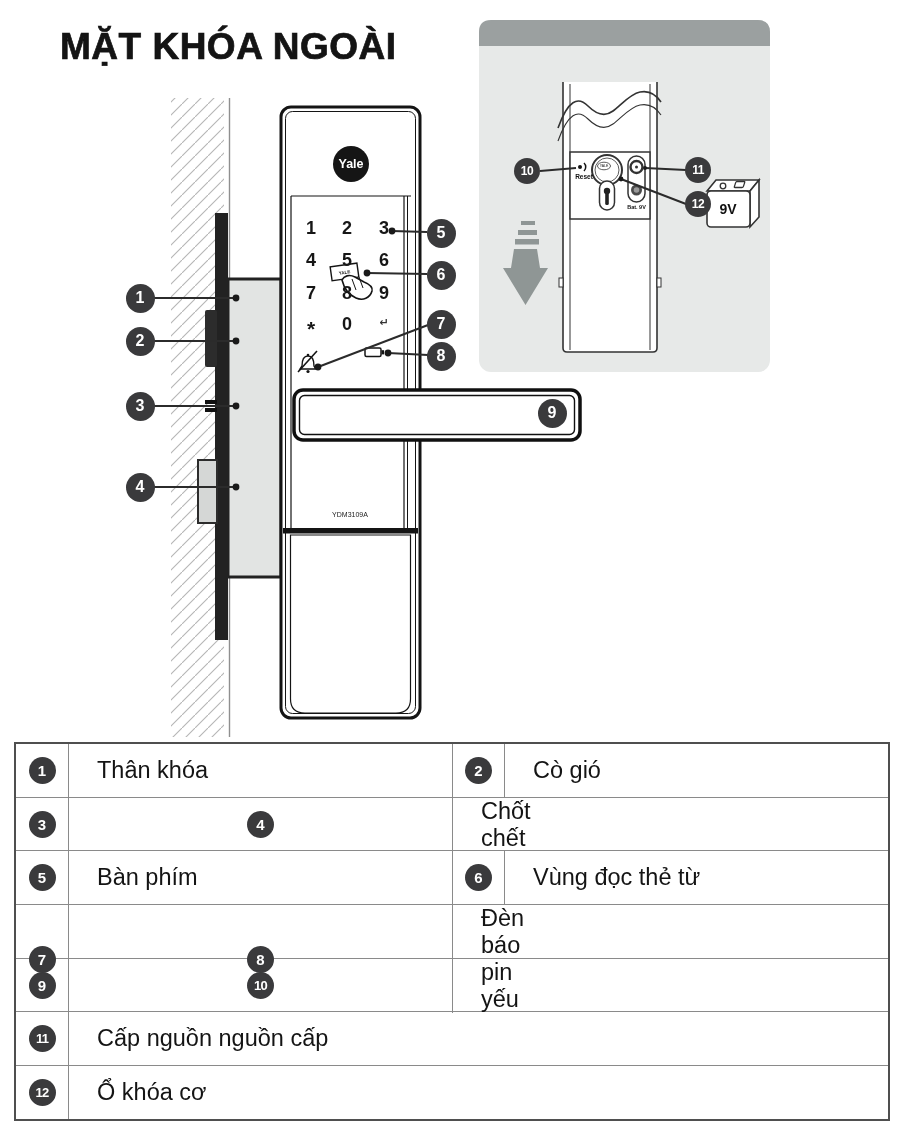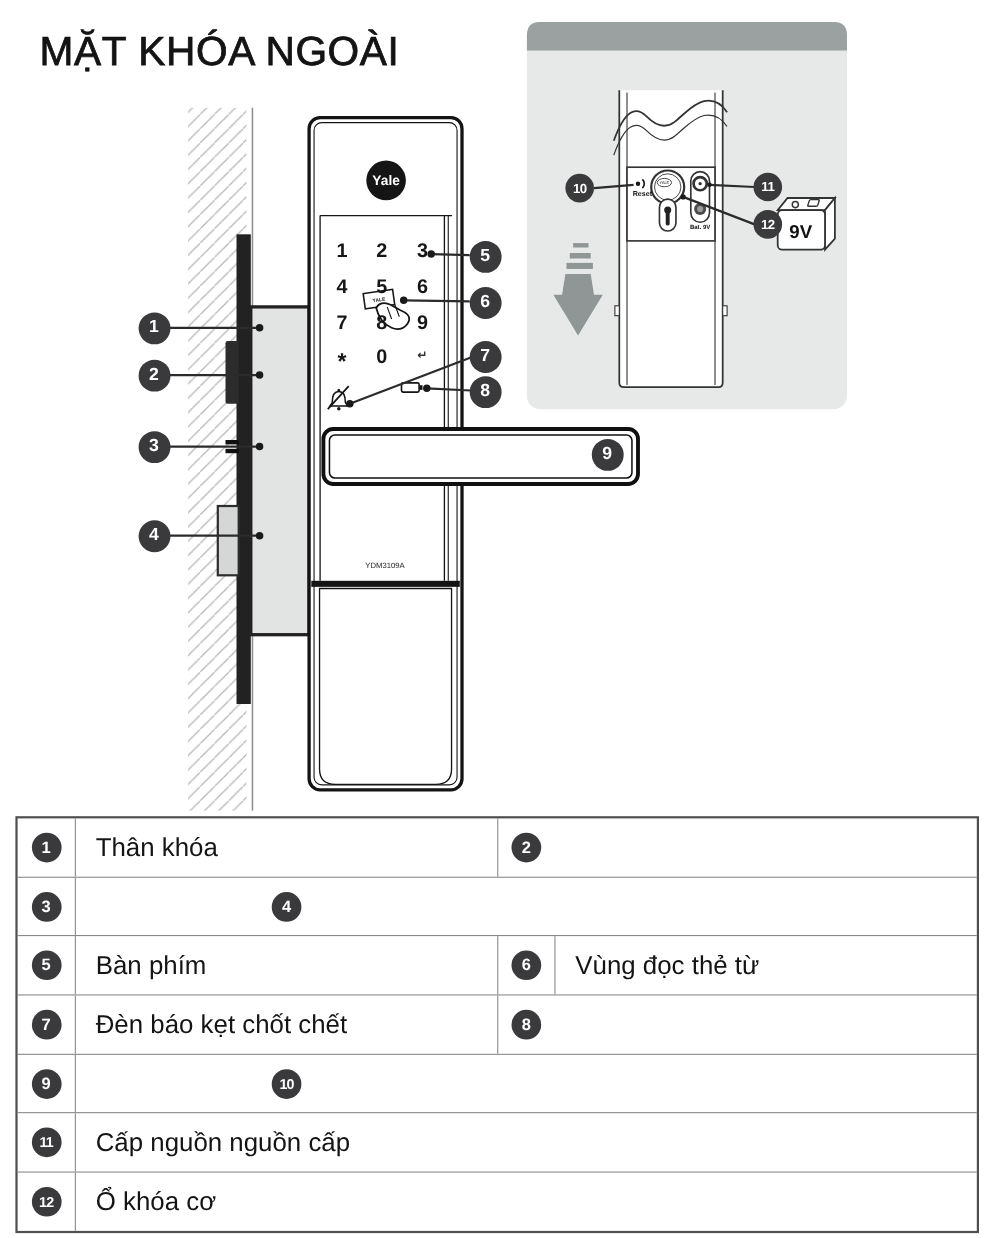--- a/index.html
+++ b/index.html
@@ -1,47 +1,47 @@
 <!DOCTYPE html>
 <html><head>
 <meta charset="utf-8">
 <style>
   html,body{margin:0;padding:0;background:#ffffff;}
   body{width:900px;height:1125px;position:relative;font-family:"Liberation Sans","DejaVu Sans",sans-serif;color:#141414;}
-  .page-title{position:absolute;left:36px;top:26px;font-size:37px;font-weight:normal;letter-spacing:.5px;-webkit-text-stroke:.7px #111;}
+  .page-title{position:absolute;left:60px;top:26px;font-size:37px;font-weight:bold;letter-spacing:.5px;-webkit-text-stroke:.7px #111;}
   .diagram{position:absolute;left:0;top:0;width:900px;height:920px;}
   .diagram-svg{position:absolute;left:0;top:0;z-index:5;pointer-events:none;}
   
   .co{position:absolute;width:29px;height:29px;border-radius:50%;background:#3a3a3c;color:#fff;
       display:flex;align-items:center;justify-content:center;font-weight:bold;font-size:16px;z-index:7;}
   .co.small{width:26px;height:26px;font-size:12px;letter-spacing:-.5px;}
   
   .key{position:absolute;width:30px;text-align:center;font-size:18px;font-weight:600;color:#161616;z-index:6;}
   .key.star{font-size:21px;}
   .key.enter{font-size:11px;color:#333;}
   .yale-logo{position:absolute;left:333px;top:146px;width:36px;height:36px;border-radius:50%;background:#151515;
       color:#fff;display:flex;align-items:center;justify-content:center;font-size:12.5px;font-weight:bold;z-index:6;}
   .card-text{position:absolute;left:331px;top:266px;width:27px;height:13px;display:flex;align-items:center;justify-content:center;
       font-size:4.5px;font-weight:bold;color:#222;transform:rotate(-8deg);z-index:6;}
   .model-label{position:absolute;left:300px;top:511px;width:100px;text-align:center;font-size:7px;color:#222;z-index:6;}
   .inset-label{position:absolute;z-index:6;text-align:center;color:#111;font-weight:bold;}
   .reset-label{left:564px;top:173px;width:40px;font-size:6.5px;}
   .bat-label{left:611px;top:204px;width:51px;font-size:5.5px;}
   .cyl-label{left:597px;top:164px;width:14px;font-size:3.5px;font-weight:normal;}
-  .nineV-label{left:708px;top:201px;width:40px;font-size:17px;}
+  .nineV-label{left:708px;top:201px;width:40px;font-size:14px;}
   
   .info-table{position:absolute;left:14px;top:742px;width:872px;border:2px solid #4f4f4f;z-index:3;background:#fff;}
   .t-row{display:grid;height:52.7px;border-top:1.5px solid #8a8a8a;}
   .t-row:first-child{border-top:none;}
   .t-row.split{grid-template-columns:52px 384px 52px 1fr;}
   .t-row.full{grid-template-columns:52px 1fr;}
   .t-cell{display:flex;align-items:center;border-left:1.5px solid #8a8a8a;}
   .t-cell:first-child{border-left:none;}
   .t-cell.num{justify-content:center;}
-  .t-cell.label{padding-left:18px;font-size:23.5px;color:#141414;}
+  .t-cell.label{padding-left:28px;font-size:23.5px;color:#141414;}
   .badge{width:27px;height:27px;border-radius:50%;background:#3a3a3c;color:#fff;display:flex;align-items:center;
       justify-content:center;font-weight:bold;font-size:15px;}
   .badge.b2{font-size:13px;letter-spacing:-.8px;}
 </style>
 </head>
 <body>
 
 <div class="page-title">MẶT KHÓA NGOÀI</div>
 
 <div class="diagram">
@@ -218,50 +218,52 @@
 <div class="info-table">
 
   <div class="t-row split">
     <div class="t-cell num">
         <span class="badge">1</span>
       </div>
     <div class="t-cell label">Thân khóa</div>
     <div class="t-cell num">
         <span class="badge">2</span>
       </div>
+    <div class="t-cell label">Cò gió</div>
   </div>
 
   <div class="t-row split">
     <div class="t-cell num">
         <span class="badge">3</span>
       </div>
     <div class="t-cell num">
         <span class="badge">4</span>
       </div>
+    <div class="t-cell label">Chốt chết</div>
   </div>
 
   <div class="t-row split">
     <div class="t-cell num">
         <span class="badge">5</span>
       </div>
     <div class="t-cell label">Bàn phím</div>
     <div class="t-cell num">
         <span class="badge">6</span>
       </div>
     <div class="t-cell label">Vùng đọc thẻ từ</div>
   </div>
 
   <div class="t-row split">
     <div class="t-cell num">
         <span class="badge">7</span>
       </div>
-    <div class="t-cell label">Đèn báo kẹt chốt chết</div>
     <div class="t-cell num">
         <span class="badge">8</span>
       </div>
+    <div class="t-cell label">Đèn báo pin yếu</div>
   </div>
 
   <div class="t-row split">
     <div class="t-cell num">
         <span class="badge">9</span>
       </div>
     <div class="t-cell num">
         <span class="badge b2">10</span>
       </div>
   </div>

